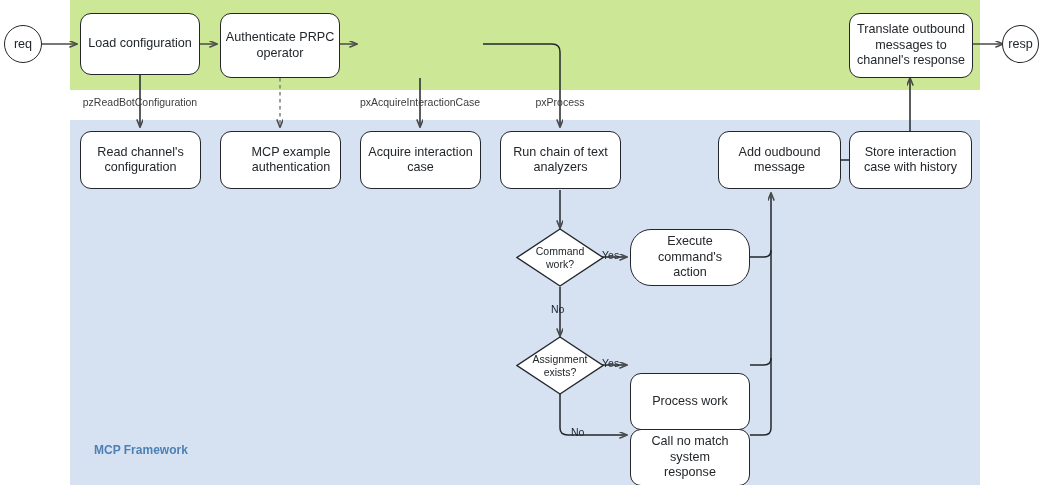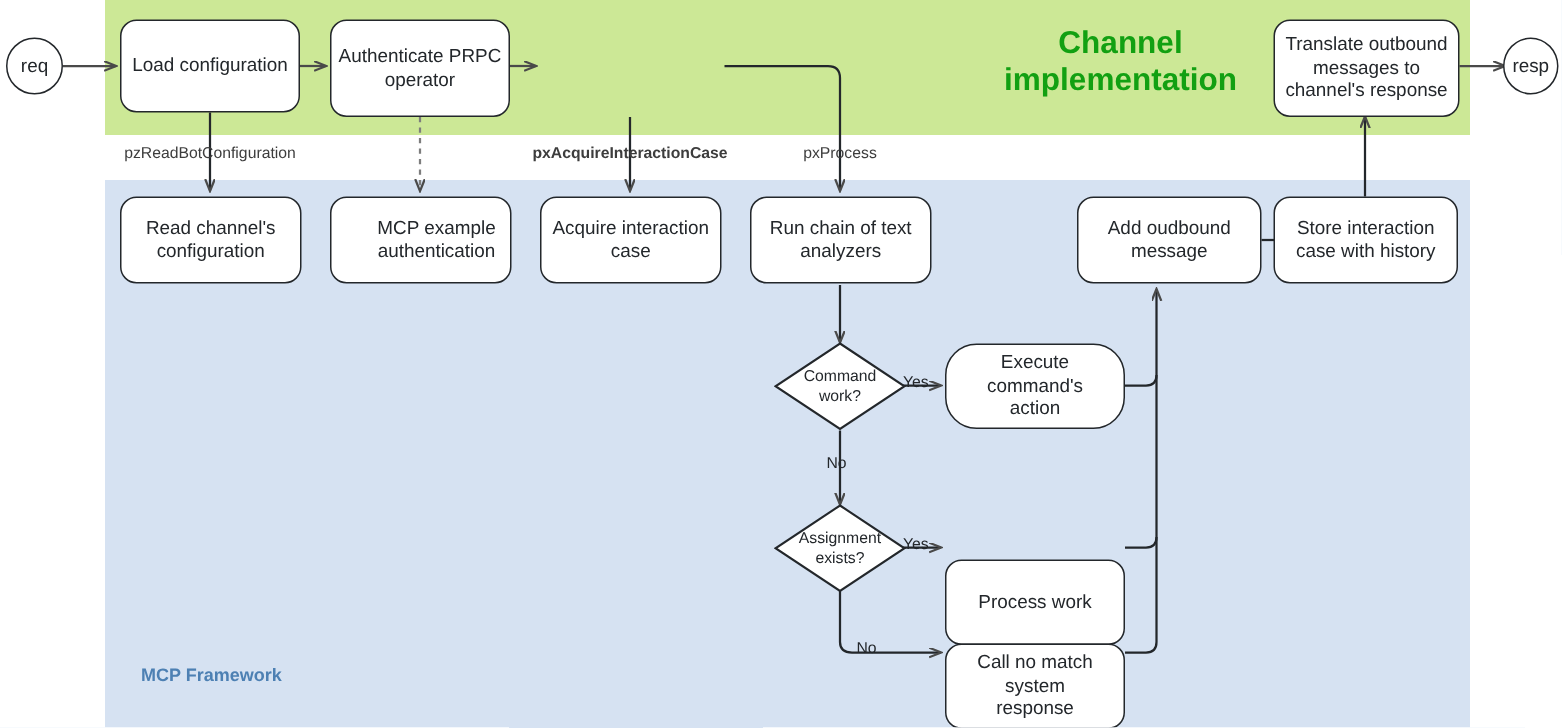--- a/index.html
+++ b/index.html
@@ -124,22 +124,20 @@
   }
 </style>
 </head>
 <body>
 
 <div id="canvas">
 
   <div class="band band-green" style="left:70px; top:0px; width:910px; height:90px;"></div>
   <div class="band band-blue" style="left:70px; top:120px; width:910px; height:365px;"></div>
 
-  <div class="lane-title lane-title-green" style="left:612px; top:17px; width:270px;">Channel
-implementation</div>
   <div class="lane-title lane-title-blue" style="left:94px; top:443px; width:280px;">MCP Framework</div>
 
   <svg class="wires" viewBox="0 0 1041 485">
     <defs>
       <marker id="ah" markerWidth="9" markerHeight="9" refX="7.6" refY="3.2" orient="auto" markerUnits="userSpaceOnUse">
         <path d="M0,0 L8,3.2 L0,6.4" fill="none" stroke="#4a4a4a" stroke-width="1.3"></path>
       </marker>
       <marker id="ahd" markerWidth="9" markerHeight="9" refX="7.6" refY="3.2" orient="auto" markerUnits="userSpaceOnUse">
         <path d="M0,0 L8,3.2 L0,6.4" fill="none" stroke="#23272b" stroke-width="1.3"></path>
       </marker>
@@ -186,21 +184,21 @@
 
   <div class="node" style="left:80px; top:13px; width:120px; height:62px;">Load configuration</div>
   <div class="node" style="left:220px; top:13px; width:120px; height:65px;">Authenticate PRPC
 operator</div>
   <div class="node" style="left:849px; top:13px; width:124px; height:65px;">Translate outbound
 messages to
 channel's response</div>
 
   <div class="api-label" style="left:70px; top:96px; width:140px;">pzReadBotConfiguration</div>
   <div class="api-label" style="left:228px; top:96px; width:104px;margin-top:36px;">pxChannelAuth</div>
-  <div class="api-label" style="left:345px; top:96px; width:150px;font-weight:bold;">pxAcquireInteractionCase</div>
+  <div class="api-label" style="left:345px; top:96px; width:150px;">pxAcquireInteractionCase</div>
   <div class="api-label" style="left:518px; top:96px; width:84px;">pxProcess</div>
 
   <div class="node" style="left:80px; top:131px; width:121px; height:58px;">Read channel's
 configuration</div>
   <div class="node" style="left:220px; top:131px; width:121px; height:58px;padding-left:25px;">MCP example
 authentication</div>
   <div class="node" style="left:360px; top:131px; width:121px; height:58px;">Acquire interaction
 case</div>
   <div class="node" style="left:500px; top:131px; width:121px; height:58px;">Run chain of text
 analyzers</div>

